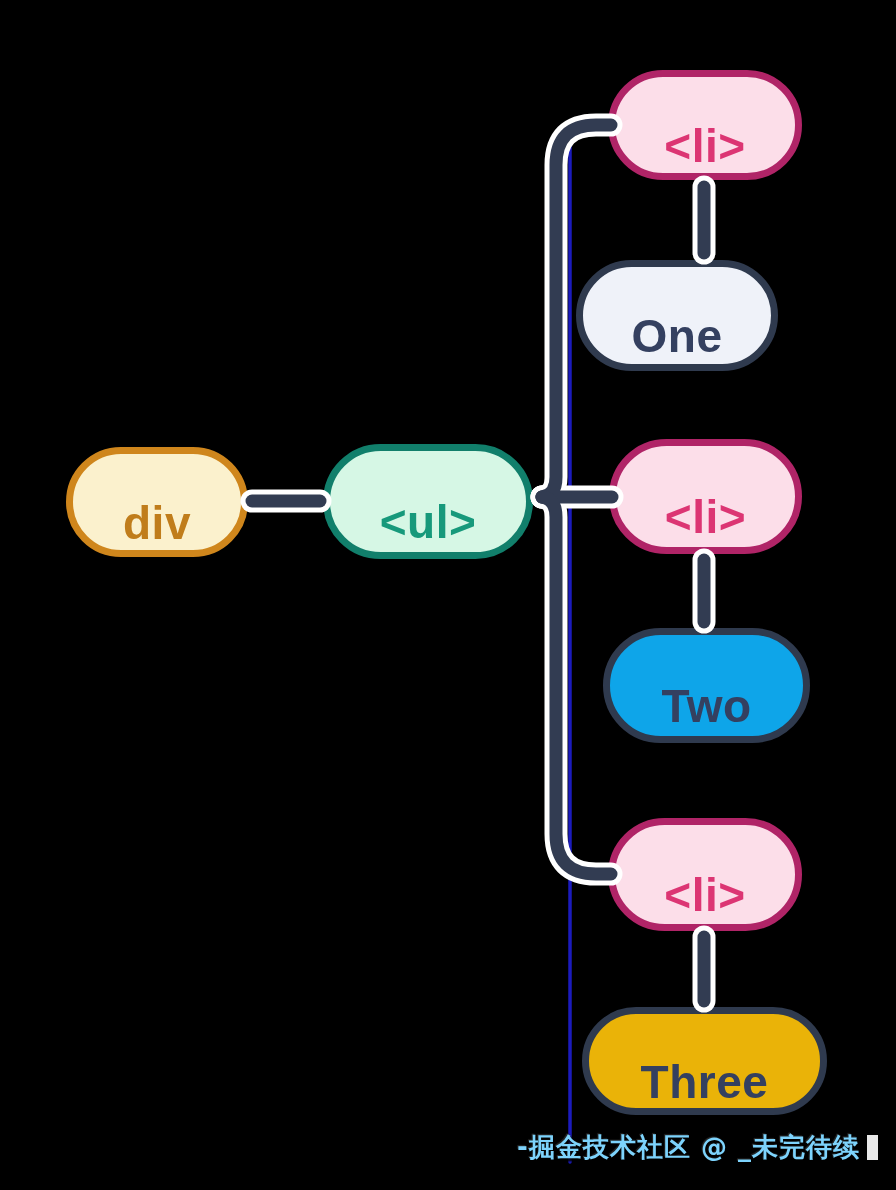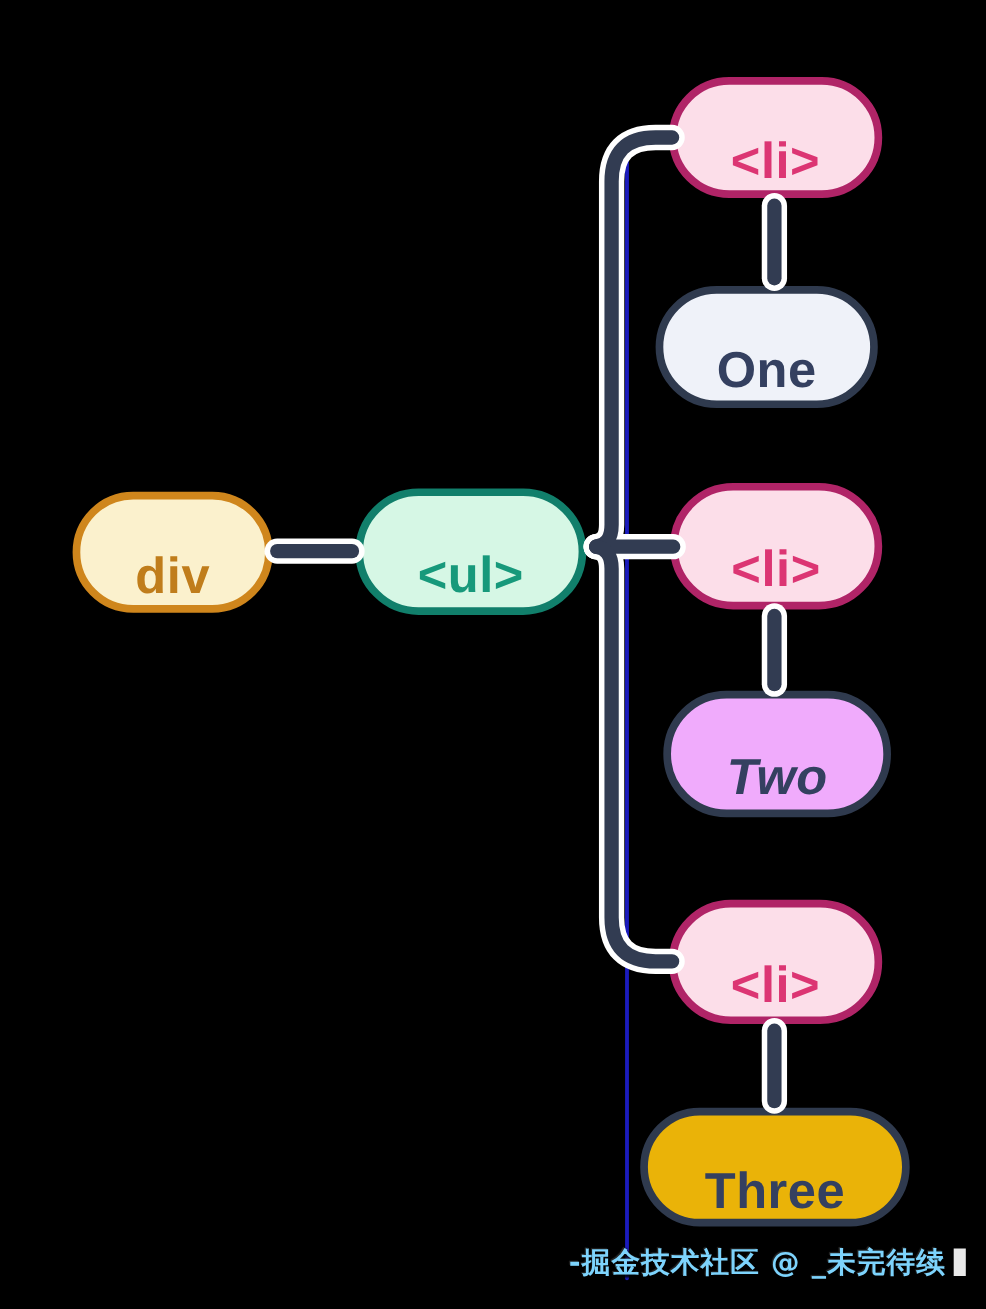--- a/index.html
+++ b/index.html
@@ -45,29 +45,29 @@
   </div>
 
   <div class="node" style="left: 66px; top: 447px; width: 182px; height: 110px; border-color: rgb(207, 134, 28); background: rgb(251, 241, 205); color: rgb(192, 125, 27);">
     <span class="label">div</span>
   </div>
 
   <div class="node" style="left: 608px; top: 70px; width: 194px; height: 110px; border-color: rgb(176, 36, 103); background: rgb(252, 222, 233); color: rgb(220, 53, 115);">
     <span class="label">&lt;li&gt;</span>
   </div>
 
-  <div class="node" style="left: 596px; top: 260px; width: 202px; height: 111px; border-color: rgb(47, 58, 78); background: rgb(239, 242, 249); color: rgb(52, 64, 96);">
+  <div class="node" style="left: 576px; top: 260px; width: 202px; height: 111px; border-color: rgb(47, 58, 78); background: rgb(239, 242, 249); color: rgb(52, 64, 96);">
     <span class="label">One</span>
   </div>
 
   <div class="node" style="left: 609px; top: 439px; width: 193px; height: 115px; border-color: rgb(176, 36, 103); background: rgb(252, 222, 233); color: rgb(220, 53, 115);">
     <span class="label">&lt;li&gt;</span>
   </div>
 
-  <div class="node" style="left: 603px; top: 628px; width: 207px; height: 115px; border-color: rgb(47, 58, 78); background: #f0abfc; color: rgb(52, 64, 96); font-style: italic;">
+  <div class="node" style="left: 603px; top: 628px; width: 207px; height: 115px; border-color: rgb(47, 58, 78); background: #0ea5e9; color: rgb(52, 64, 96);">
     <span class="label">Two</span>
   </div>
 
   <div class="node" style="left: 608px; top: 818px; width: 194px; height: 113px; border-color: rgb(176, 36, 103); background: rgb(252, 222, 233); color: rgb(220, 53, 115);">
     <span class="label">&lt;li&gt;</span>
   </div>
 
   <div class="node" style="left: 582px; top: 1007px; width: 245px; height: 108px; border-color: rgb(47, 58, 78); background: #eab308; color: rgb(52, 64, 96);">
     <span class="label">Three</span>
   </div>

